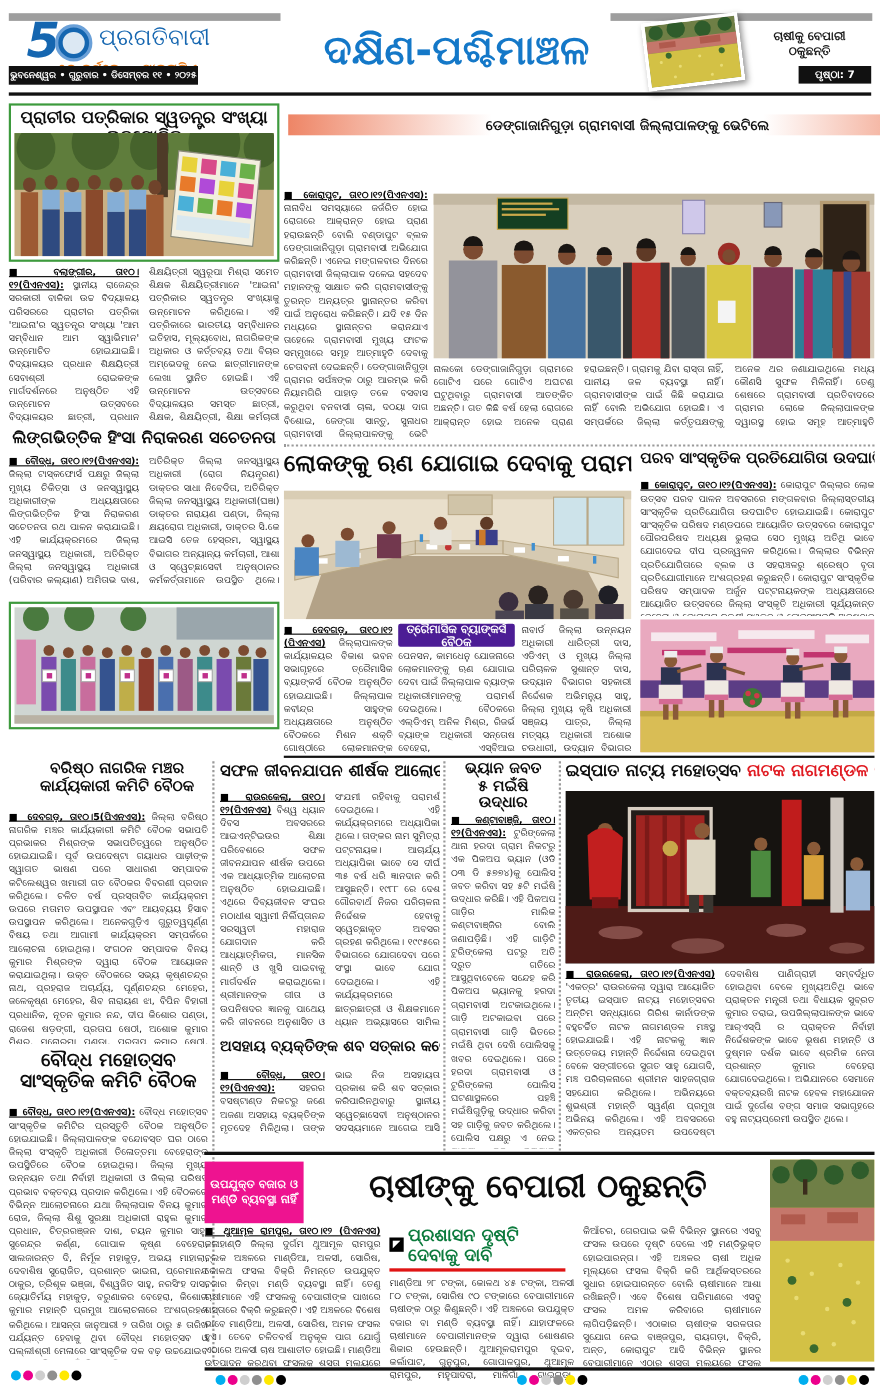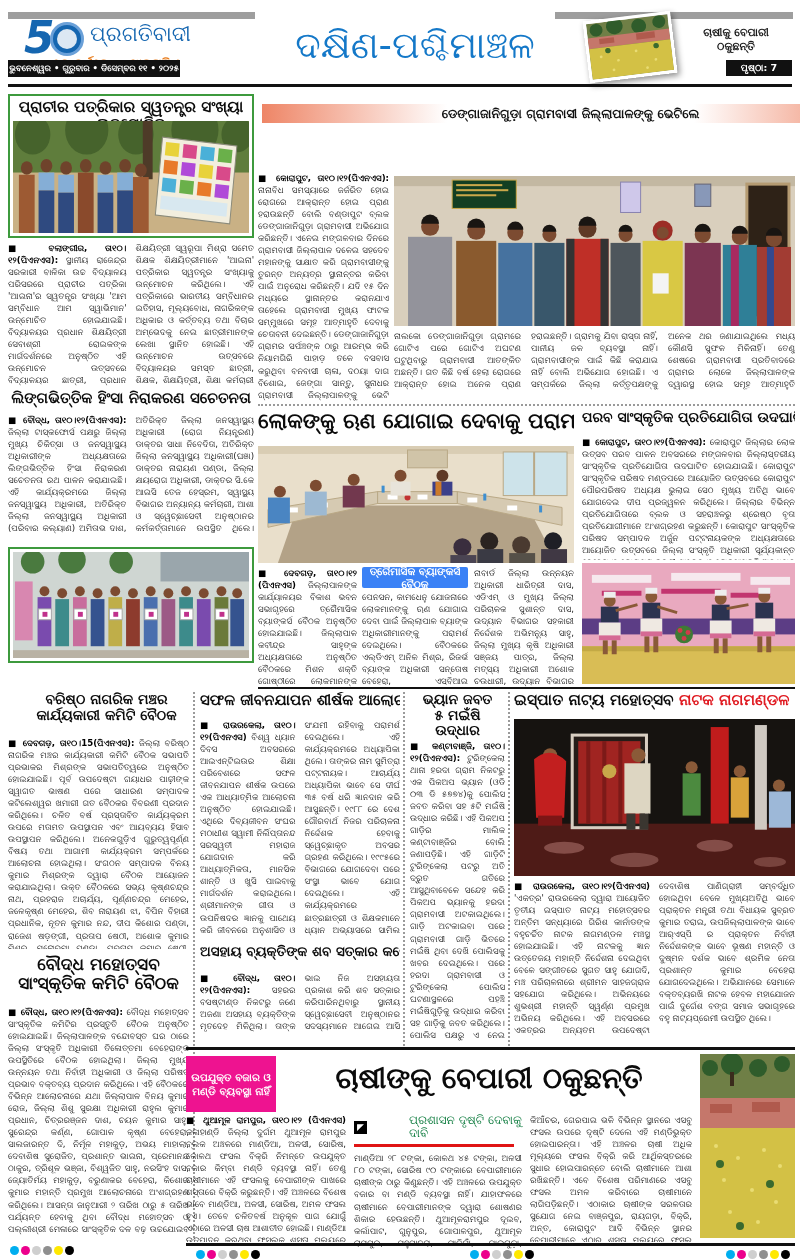--- a/index.html
+++ b/index.html
@@ -10,36 +10,36 @@
     margin:0 auto; color:#1a1a1a;
   }
   .abs { position:absolute; }
   .hl { font-weight:bold; color:#0b0b0b; text-align:center; line-height:1.12; overflow:hidden; }
   .body-txt {
     font-size:8.6px; line-height:1.4; text-align:justify; color:#222;
     overflow:hidden;
   }
   .cols2 { column-count:2; column-gap:9px; }
   .cols3 { column-count:3; column-gap:10px; }
-  .dl { font-weight:bold; color:#000; }
+  .dl { font-weight:bold; color:#000;text-decoration:underline; }
   .rule-black { background:#111; }
   .dotted-rule { border-top:2px dotted #9a9a9a; }
   .vdash { width:0; border-left:2px dotted #9a9a9a; }
   .graybar { background:#9e9e9e; }
   .kicker {
     background:linear-gradient(90deg,#ee8566 0%,#ffffff 30%,#ffffff 70%,#ee8566 100%);
     display:flex; align-items:center; justify-content:center;
     font-weight:bold; font-size:12.5px; color:#111;
   }
-  .greenbox { background:#3b82f6; color:#fff; font-weight:bold; text-align:center;
+  .greenbox { background:#4c1d95; color:#fff; font-weight:bold; text-align:center;
     display:flex; align-items:center; justify-content:center; font-size:10.5px; border-radius:2px; }
   .magentabox { background:#ee1390; color:#fff; font-weight:bold; text-align:center;
     display:flex; align-items:center; justify-content:center; font-size:10.5px; line-height:1.35; padding:3px; }
   .photo-frame-green { border:2px solid #3d9a3d; padding:3px; background:#fff; }
-  .subhead-green { color:#0b7a3c; font-weight:normal; font-size:12px; line-height:1.1;margin-left:38px; }
+  .subhead-green { color:#0b7a3c; font-weight:bold; font-size:16px; line-height:1.1; }
   .redline { background:#e01414; height:3px; }
   .regs { display:flex; gap:2px; align-items:center; }
   .dot { width:9px; height:9px; border-radius:50%; }
   .c-cy{background:#00aeef}.c-mg{background:#ec008c}.c-g1{background:#8f8f8f}
   .c-g2{background:#cfcfcf}.c-ye{background:#ffe800}.c-bk{background:#000}
   .badge { background:#111; color:#fff; font-size:9.5px; font-weight:bold;
     display:flex; align-items:center; justify-content:center; }
   .tilted { transform:rotate(-7deg); border:3px solid #fff; box-shadow:2px 3px 6px rgba(0,0,0,.45); }
   svg { display:block; }
   .arrow-box { width:13px; height:13px; background:#000; color:#fff; font-size:9px;
@@ -56,21 +56,21 @@
   <div class="abs" style="left:24px;top:16px;width:170px;height:44px">
     <span class="abs" style="left:0;top:-4px;font-size:44px;font-weight:bold;color:#1566b0;font-style:italic">5</span>
     <span class="abs" style="left:26px;top:6px;width:34px;height:34px;border-radius:50%;background:#1566b0;border:3px solid #6aa0d8"></span>
     <span class="abs" style="left:33px;top:13px;width:20px;height:20px;border-radius:50%;background:#fff;opacity:.85"></span>
     <span class="abs" style="left:66px;top:6px;font-size:21px;font-weight:normal;color:#1566b0;white-space:nowrap">ପ୍ରଗତିବାଦୀ</span>
   </div>
   <div class="abs" style="left:52px;top:56px;font-size:13px;color:#e87d1e;font-weight:bold">୫୦ ବର୍ଷରେ... ଯାତ୍ରାଟିଏ</div>
   <div class="abs badge" style="left:8px;top:60px;width:172px;height:17px;font-size:8.5px">ଭୁବନେଶ୍ୱର • ଗୁରୁବାର • ଡିସେମ୍ବର ୧୧ • ୨୦୨୫</div>
 
   <div class="abs" style="left:250px;top:12px;width:330px;height:66px;display:flex;align-items:center;justify-content:center">
-    <span style="font-size:37px;font-weight:normal;color:#1478c8;white-space:nowrap">ଦକ୍ଷିଣ-ପଶ୍ଚିମାଞ୍ଚଳ</span>
+    <span style="font-size:37px;font-weight:bold;color:#1478c8;white-space:nowrap">ଦକ୍ଷିଣ-ପଶ୍ଚିମାଞ୍ଚଳ</span>
   </div>
 
   <div class="abs tilted" style="left:586px;top:16px;width:88px;height:62px">
     <svg width="100%" height="100%" viewBox="0 0 88 62" preserveAspectRatio="none">
       <rect width="88" height="62" fill="#6f7f46"></rect>
       <circle cx="10" cy="8" r="7" fill="#2f5c2b"></circle>
         <circle cx="30" cy="6" r="9" fill="#2f5c2b"></circle>
         <circle cx="56" cy="9" r="8" fill="#2f5c2b"></circle>
         <circle cx="78" cy="7" r="7" fill="#2f5c2b"></circle>
       <rect y="16" width="88" height="12" fill="#c5776b"></rect>
@@ -387,21 +387,21 @@
 
   <div class="abs vdash" style="left:193px;top:692px;height:546px"></div>
   <div class="abs vdash" style="left:403px;top:692px;height:354px"></div>
   <div class="abs vdash" style="left:508px;top:692px;height:354px"></div>
 
   <div class="abs hl" style="left:16px;top:692px;width:181px;font-size:14px">
     <div>ବରିଷ୍ଠ ନାଗରିକ ମଞ୍ଚର</div>
     <div>କାର୍ଯ୍ୟକାରୀ କମିଟି ବୈଠକ</div>
   </div>
   <div class="abs body-txt" style="left:8px;top:737px;width:181px;height:212px">
-    <span class="dl">■ ଦେବଗଡ଼, ତା୧୦।15(ପିଏନଏସ):</span>
+    <span class="dl">■ ଦେବଗଡ଼, ତା୧୦।5(ପିଏନଏସ):</span>
     <span>ଜିଲ୍ଲା ବରିଷ୍ଠ ନାଗରିକ ମଞ୍ଚର କାର୍ଯ୍ୟକାରୀ କମିଟି ବୈଠକ ସଭାପତି ପ୍ରଭାକର ମିଶ୍ରଙ୍କ ସଭାପତିତ୍ୱରେ ଅନୁଷ୍ଠିତ ହୋଇଯାଇଛି। ପୂର୍ବ ଉପଦେଷ୍ଟା ଗୟାଧର ପାଢ଼ୀଙ୍କ ସ୍ୱାଗତ ଭାଷଣ ପରେ ସାଧାରଣ ସମ୍ପାଦକ କଟିଲେଶ୍ୱର ଖମାରୀ ଗତ ବୈଠକର ବିବରଣୀ ପ୍ରଦାନ କରିଥିଲେ। ଚଳିତ ବର୍ଷ ପ୍ରସ୍ତାବିତ କାର୍ଯ୍ୟକ୍ରମ ଉପରେ ମତାମତ ଉପସ୍ଥାପନ ଏବଂ ଆୟବ୍ୟୟ ହିସାବ ଉପସ୍ଥାପନ କରିଥିଲେ। ଅନେକଗୁଡ଼ିଏ ଗୁରୁତ୍ୱପୂର୍ଣ୍ଣ ବିଷୟ ତଥା ଆଗାମୀ କାର୍ଯ୍ୟକ୍ରମ ସମ୍ପର୍କରେ ଆଲୋଚନା ହୋଇଥିଲା। ସଂଗଠନ ସମ୍ପାଦକ ବିନୟ କୁମାର ମିଶ୍ରଙ୍କ ଦ୍ୱାରା ବୈଠକ ଆୟୋଜନ କରାଯାଇଥିଲା। ଉକ୍ତ ବୈଠକରେ ସଭ୍ୟ କୃଷ୍ଣଚନ୍ଦ୍ର ନାଥ, ପ୍ରହରାଜ ଅଚାର୍ଯ୍ୟ, ପୂର୍ଣ୍ଣଚନ୍ଦ୍ର ମେହେର, ଜଳେକୃଷ୍ଣ ମେହେର, ଶିବ ନାରାୟଣ ଝା, ବିପିନ ବିହାରୀ ପ୍ରଧାନିକ, ନୂତନ କୁମାର ନନ୍ଦ, ଦୀପ କିଶୋର ପଣ୍ଡା, ରାଜେଶ ଷଡ଼ଙ୍ଗୀ, ପ୍ରତାପ ଷେଠୀ, ଅଶୋକ କୁମାର ମିଶ୍ର, ମନୋରମା ପଣ୍ଡା, ପ୍ରତାପ କୁମାର ଷେଠୀ, ବିଜୟ କୁମାର ବାଗ ପ୍ରମୁଖ ଆଲୋଚନାରେ ଅଂଶଗ୍ରହଣ କରିଥିଲେ। ନେତୃତ୍ୱ ଦୃଢ଼ କରି ଆଗାମୀ ବିଭିନ୍ନ କାର୍ଯ୍ୟକ୍ରମ ପାଇଁ ସଭ୍ୟମାନଙ୍କୁ ଦାୟିତ୍ୱ ଅର୍ପଣ କରାଯାଇଛି। ଉପଦେଷ୍ଟା ଧନପତି ମିଶ୍ର ଧନ୍ୟବାଦ ଦେଇଥିଲେ।</span>
   </div>
   <div class="abs hl" style="left:8px;top:955px;width:181px;font-size:17px">
     <div>ବୌଦ୍ଧ ମହୋତ୍ସବ</div>
     <div>ସାଂସ୍କୃତିକ କମିଟି ବୈଠକ</div>
   </div>
   <div class="abs body-txt" style="left:8px;top:1006px;width:181px;height:230px">
     <span class="dl">■ ବୌଦ୍ଧ, ତା୧୦।୧୨(ପିଏନଏସ):</span>
     <span>ବୌଦ୍ଧ ମହୋତ୍ସବ ସାଂସ୍କୃତିକ କମିଟିର ପ୍ରସ୍ତୁତି ବୈଠକ ଅନୁଷ୍ଠିତ ହୋଇଯାଇଛି। ଜିଲ୍ଲାପାଳଙ୍କ ବନ୍ଦୋବସ୍ତ ଘର ଠାରେ ଜିଲ୍ଲା ସଂସ୍କୃତି ଅଧିକାରୀ ତିଳୋତ୍ତମା ବେହେରାଙ୍କ ଉପସ୍ଥିତିରେ ବୈଠକ ହୋଇଥିଲା। ଜିଲ୍ଲା ମୁଖ୍ୟ ଉନ୍ନୟନ ତଥା ନିର୍ବାହୀ ଅଧିକାରୀ ଓ ଜିଲ୍ଲା ପରିଷଦ ପ୍ରଭାବ ବକ୍ତବ୍ୟ ପ୍ରଦାନ କରିଥିଲେ। ଏହି ବୈଠକରେ ବିଭିନ୍ନ ଆଲୋଚନାରେ ଯଥା ଜିଲ୍ଲାପାଳ ବିନୟ କୁମାର ରୋଜ, ଜିଲ୍ଲା ଶିଶୁ ସୁରକ୍ଷା ଅଧିକାରୀ ରାହୁଲ କୁମାର ପ୍ରଧାନ, ଚିତ୍ରରଞ୍ଜନ ଦାଶ, ଚୟନ କୁମାର ସାହୁ, ସୁରେନ୍ଦ୍ର କର୍ଣ୍ଣ, ଗୋପାଳ କୃଷ୍ଣ ବେହେରା, ସାଲଜାରନ୍ତ ଦି, ନିର୍ମୂଳ ମହାକୁଡ଼, ଅଭୟ ମାହାଲା, ଦେବାଶିଷ ସୁରୋଜିତ, ପ୍ରଶାନ୍ତ ଭାଇନା, ପ୍ରେମାନନ୍ଦ ଠାକୁର, ତ୍ରିଶୂଳ ଭଞ୍ଜା, ବିଶ୍ୱଜିତ ସାହୁ, ନରସିଂହ ଦାସ, ଜ୍ୟୋତିର୍ମୟ ମହାକୁଡ଼, ବରୁଣାକର ବେହେରା, କିଶୋର କୁମାର ମହାନ୍ତି ପ୍ରମୁଖ ଆଲୋଚନାରେ ଅଂଶଗ୍ରହଣ କରିଥିଲେ। ଆସନ୍ତା ଜାନୁଆରୀ ୨ ତାରିଖ ଠାରୁ ୫ ତାରିଖ ପର୍ଯ୍ୟନ୍ତ ହେବାକୁ ଥିବା ବୌଦ୍ଧ ମହୋତ୍ସବ ଓ ପଲ୍ଲୀଶ୍ରୀ ମେଳାରେ ସାଂସ୍କୃତିକ ଦଳ ବଢ଼ ଉଚ୍ଚଯୋଇବ ଚୟନ କରିବା ପାଇଁ ନିଷ୍ପତ୍ତି ଗ୍ରହଣ କରାଯାଇଥିଲା। ଉକ୍ତ ବୈଠକରେ ଜିଲ୍ଲା ପରିଷଦ ମୁଖ୍ୟ କାର୍ଯ୍ୟନିର୍ବାହୀ ଅଧିକାରୀ ପ୍ରୟାସ ଚନ୍ଦ୍ର ବଦ୍ୟସରାଓ ଉପଜିଲ୍ଲାପାଳ ବିନୟ କୁମାର ରୋଜ ଯୋଗଦେଇ ସମୀକ୍ଷା କରିଥିଲେ।</span>
   </div>

